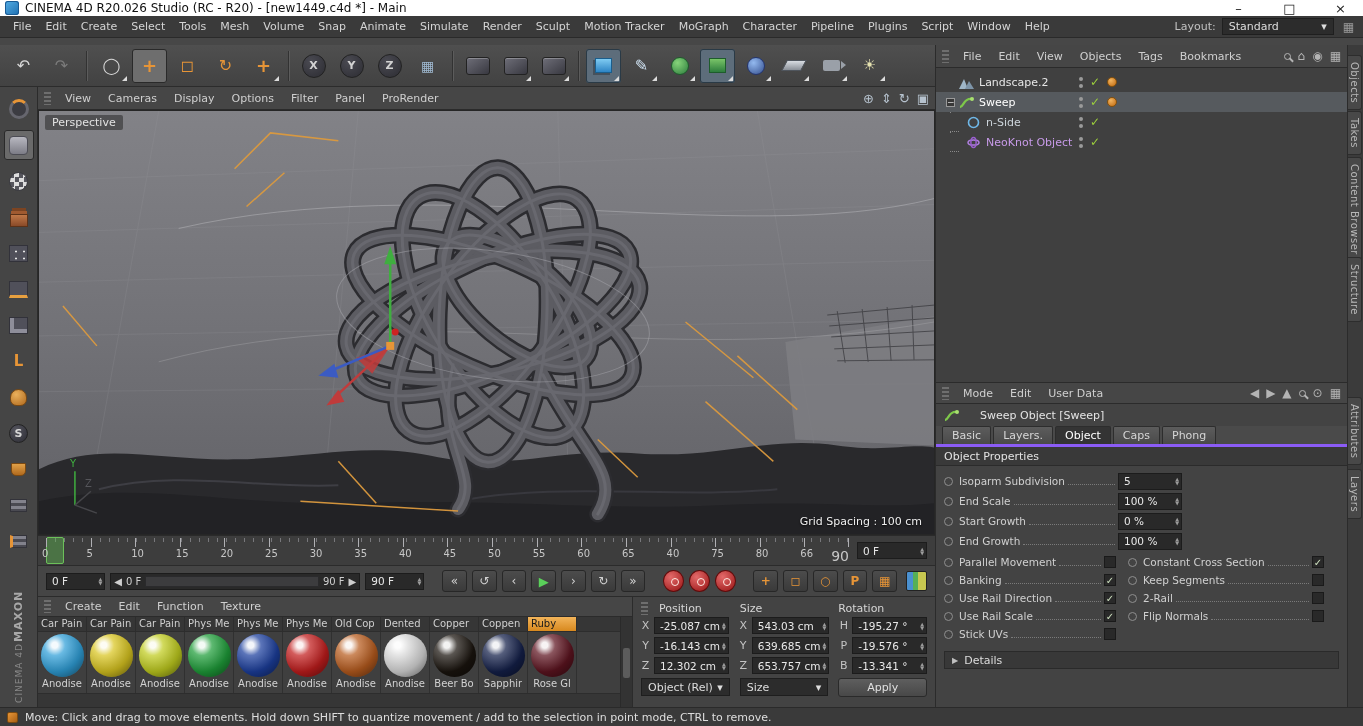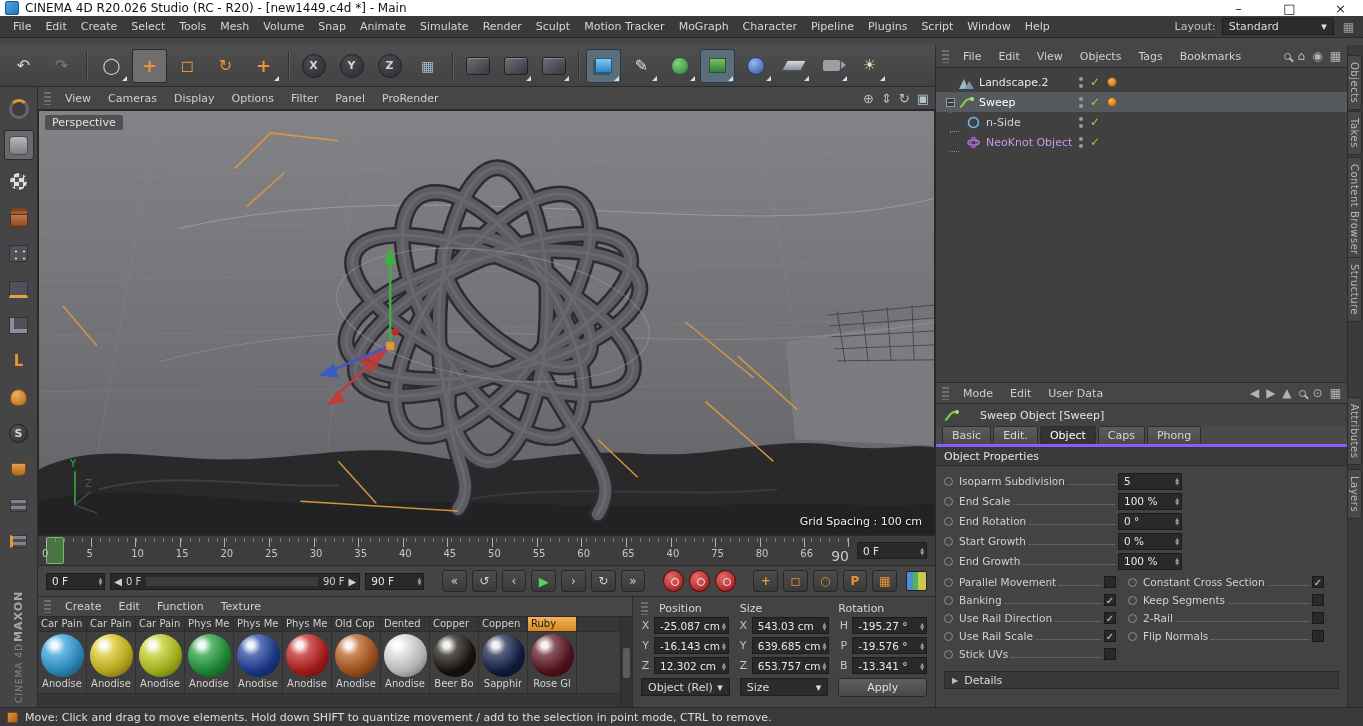--- a/index.html
+++ b/index.html
@@ -896,21 +896,21 @@
         </div>
         <div class="attr-title">
           <svg class="oicon" viewBox="0 0 15 13">
               <path d="M1,11 C5,11 4,2 13,3" stroke="#7ec84a" stroke-width="2.4" fill="none"></path>
               <circle cx="13" cy="3" r="2" fill="#a8e070"></circle>
             </svg>
           <span>Sweep Object [Sweep]</span>
         </div>
         <div class="attr-tabs">
           <span class="atab">Basic</span>
-          <span class="atab">Edit.</span>
+          <span class="atab">Layers.</span>
           <span class="atab active">Object</span>
           <span class="atab">Caps</span>
           <span class="atab">Phong</span>
         </div>
         <div class="attr-section">Object Properties</div>
         <div class="attr-body">
           <div class="prop-row">
             <span class="adot"></span>
             <span class="plabel">Isoparm Subdivision</span>
               <span class="leader"></span>
@@ -921,32 +921,20 @@
                   <i>▼</i>
                 </span>
               </span>
           </div>
           <div class="prop-row">
             <span class="adot"></span>
             <span class="plabel">End Scale</span>
               <span class="leader"></span>
             <span class="field pfield">
                 <span class="fval">100 %</span>
-                <span class="spin">
-                  <i>▲</i>
-                  <i>▼</i>
-                </span>
-              </span>
-          </div>
-          <div class="prop-row">
-            <span class="adot"></span>
-            <span class="plabel">End Rotation</span>
-              <span class="leader"></span>
-            <span class="field pfield">
-                <span class="fval">0 °</span>
                 <span class="spin">
                   <i>▲</i>
                   <i>▼</i>
                 </span>
               </span>
           </div>
           <div class="prop-row">
             <span class="adot"></span>
             <span class="plabel">Start Growth</span>
               <span class="leader"></span>

